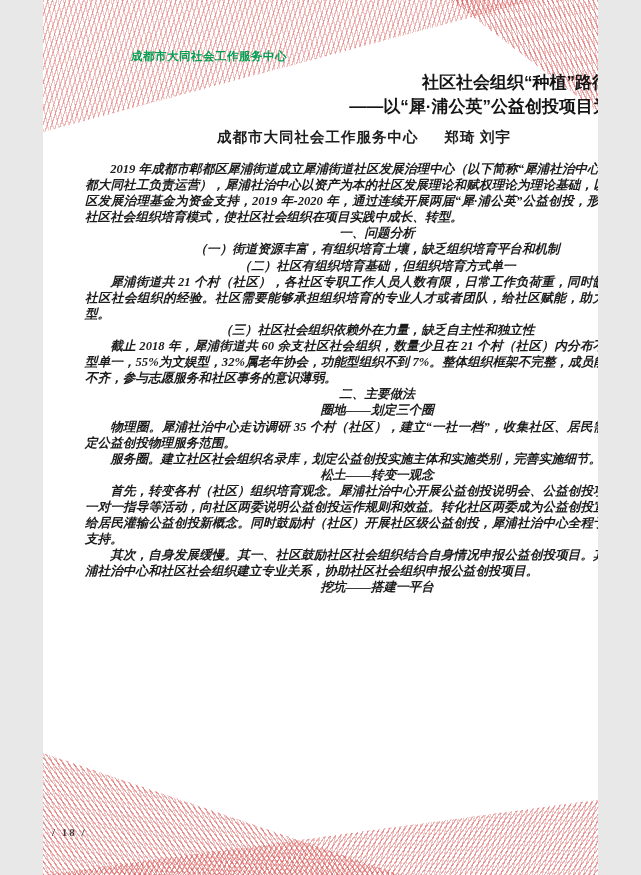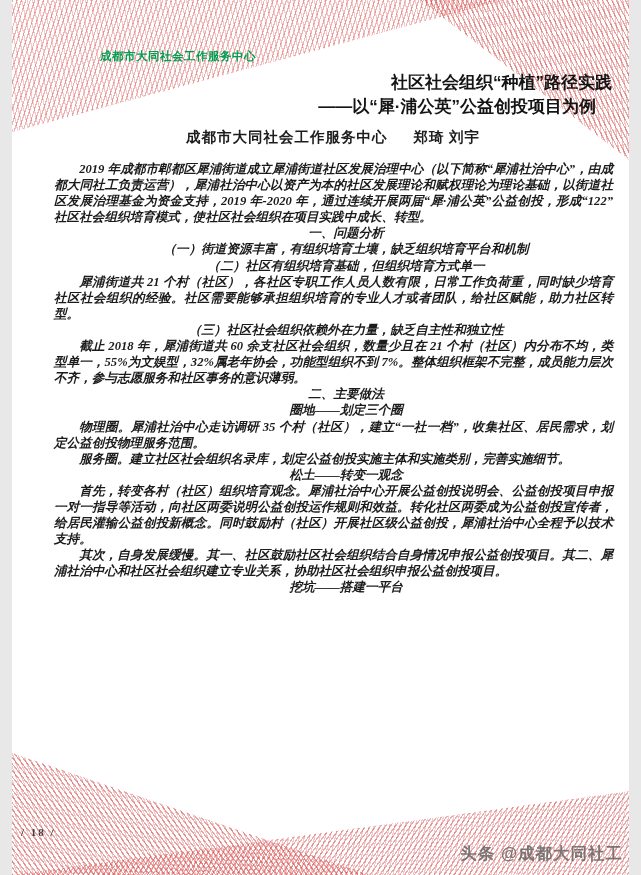--- a/index.html
+++ b/index.html
@@ -1,17 +1,17 @@
 <!DOCTYPE html>
 <html lang="zh"><head>
 <meta charset="utf-8">
 <style>
   html,body { margin:0; padding:0; background:#e8e8e8; }
   .page {
-    position:relative; width:617px; height:875px; margin:0 auto;
+    position:relative; width:555px; height:875px; margin:0 auto;
     background:#ffffff; overflow:hidden;
     font-family:"Liberation Serif","DejaVu Serif",serif;
   }
   
   .hatch { position:absolute; z-index:0; pointer-events:none; }
   .hatch-tl {
     left:0; top:0; width:492px; height:132px;
     background:
       repeating-linear-gradient(108deg, rgba(214,72,72,.42) 0 1.2px, transparent 1.2px 4.2px),
       repeating-linear-gradient(78deg,  rgba(214,72,72,.28) 0 1.2px, transparent 1.2px 5.2px);
@@ -109,15 +109,14 @@
     <p class="para subheading">圈地——划定三个圈</p>
     <p class="para body">物理圈。犀浦社治中心走访调研 35 个村（社区），建立“一社一档”，收集社区、居民需求，划定公益创投物理服务范围。</p>
     <p class="para body">服务圈。建立社区社会组织名录库，划定公益创投实施主体和实施类别，完善实施细节。</p>
     <p class="para subheading">松土——转变一观念</p>
     <p class="para body">首先，转变各村（社区）组织培育观念。犀浦社治中心开展公益创投说明会、公益创投项目申报一对一指导等活动，向社区两委说明公益创投运作规则和效益。转化社区两委成为公益创投宣传者，给居民灌输公益创投新概念。同时鼓励村（社区）开展社区级公益创投，犀浦社治中心全程予以技术支持。</p>
     <p class="para body">其次，自身发展缓慢。其一、社区鼓励社区社会组织结合自身情况申报公益创投项目。其二、犀浦社治中心和社区社会组织建立专业关系，协助社区社会组织申报公益创投项目。</p>
     <p class="para subheading">挖坑——搭建一平台</p>
   </div>
 
   <div class="page-number">/ 18 /</div>
-  <div class="watermark">头条 @成都大同社工</div>
 
 </div>
 
 </body></html>

